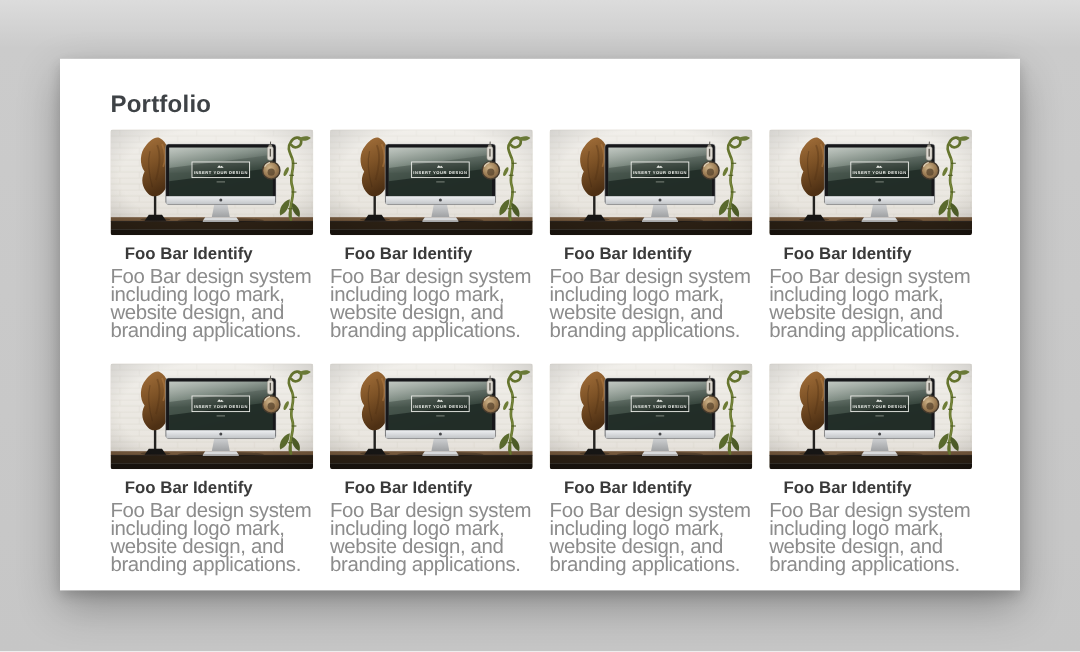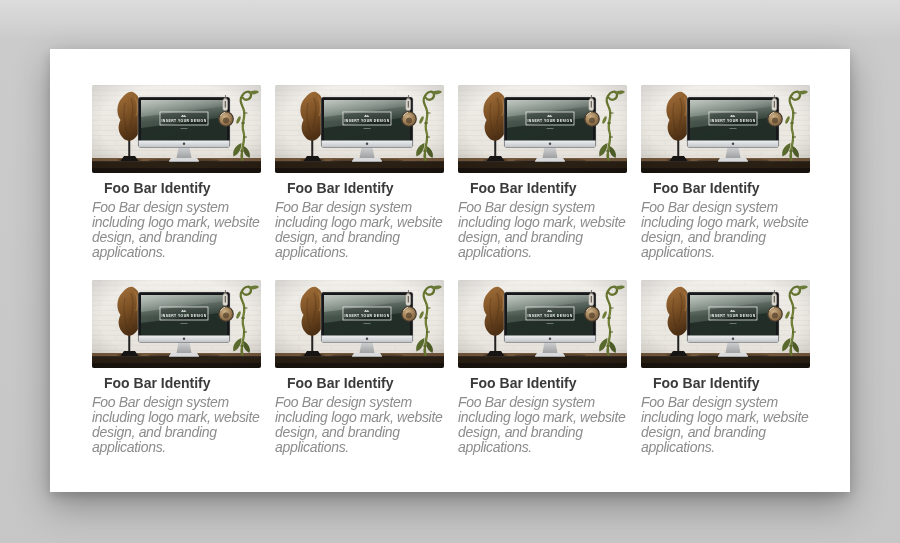--- a/index.html
+++ b/index.html
@@ -35,22 +35,22 @@
     margin: 0; height: 88px; border-radius: 2px; overflow: hidden;
     cursor: pointer; background: #ebe8e2;
   }
   .thumb svg { width: 100%; height: 100%; display: block; }
   .card-title {
     margin: 7px 12px 3px; font-size: 14px; line-height: 17px;
     font-weight: 700; color: #3a3a3a; cursor: pointer;
     white-space: nowrap; overflow: hidden;
   }
   .card-desc {
-    margin: 0; font-size: 14px; line-height: 15px;
-    letter-spacing: -0.3px; color: #8c8c8c; font-style: italic;
+    margin: 0; font-size: 17px; line-height: 15px;
+    letter-spacing: -0.3px; color: #8c8c8c;
   }
   .defs-holder { position: absolute; width: 0; height: 0; overflow: hidden; }
 </style>
 </head>
 <body>
 
 <div class="defs-holder">
 <svg width="0" height="0" aria-hidden="true">
   <defs>
     <linearGradient id="woodGrad" x1="0" y1="0" x2="0.25" y2="1">
@@ -158,20 +158,21 @@
         <path d="M257,62 A13,13 0 0 1 266,54.5" stroke="#e8dcc4" stroke-width="2" fill="none" opacity="0.85"></path>
       </g>
       <rect width="338" height="176" fill="url(#vignette)"></rect>
     </symbol>
   </defs>
 </svg>
 </div>
 
 <div class="stage">
   <main class="panel">
+    <h1 class="page-title">Portfolio</h1>
 
     <section class="grid">
 
       <article class="card">
         <figure class="thumb">
           <svg viewBox="0 0 338 176">
               <use href="#imac-scene" xlink:href="#imac-scene"></use>
             </svg>
         </figure>
         <h2 class="card-title">Foo Bar Identify</h2>

